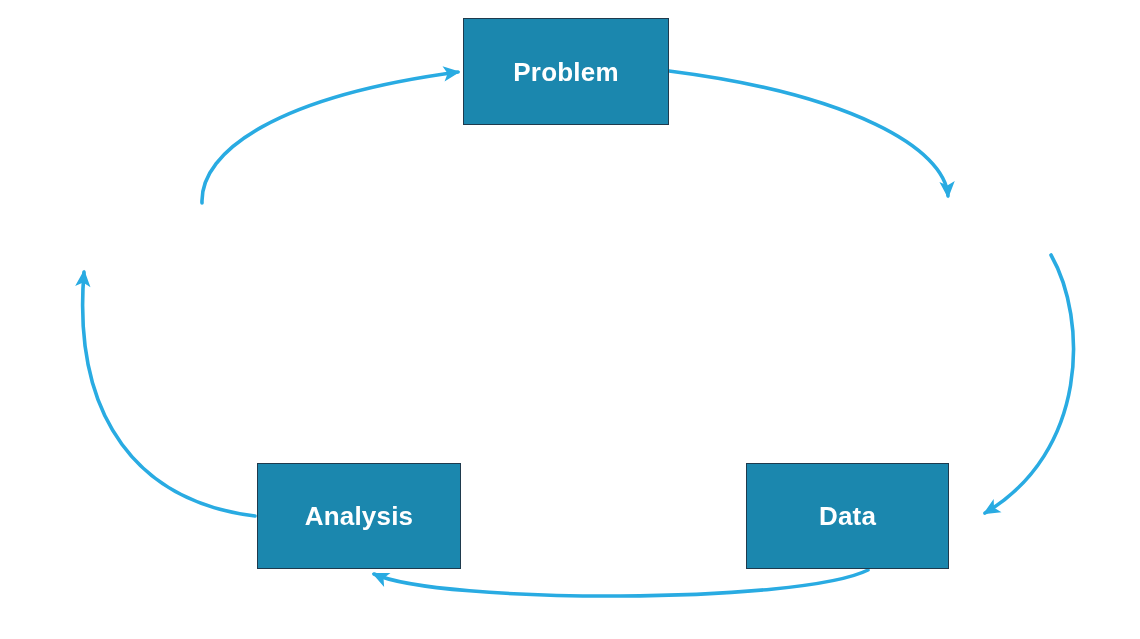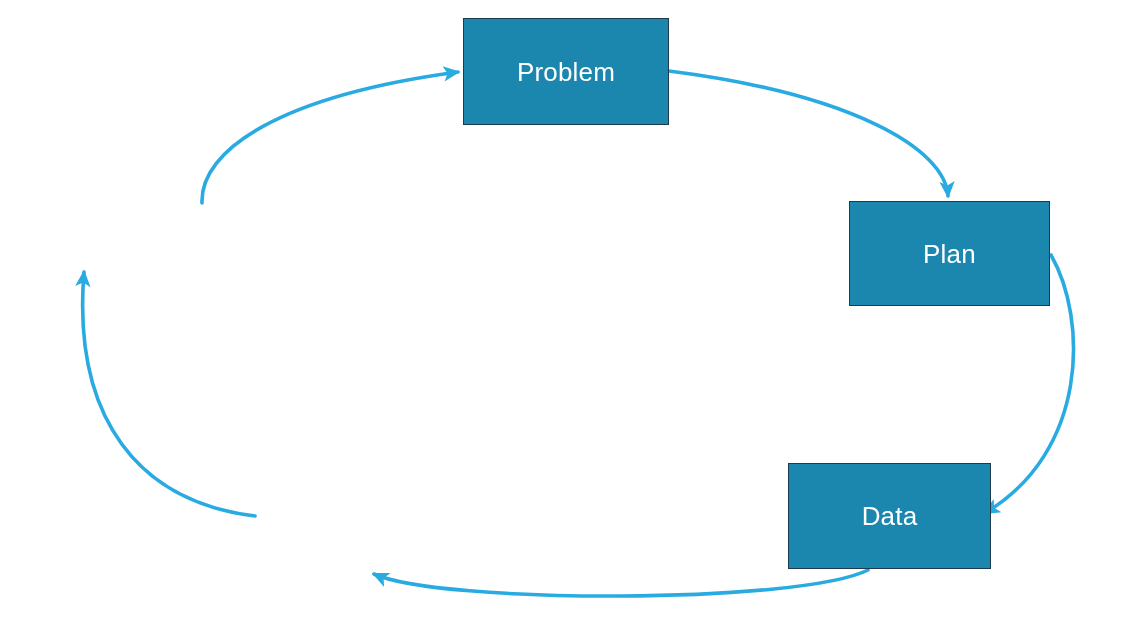--- a/index.html
+++ b/index.html
@@ -33,30 +33,30 @@
     background: #1B87AE;
     border: 1.6px solid #1F3A4D;
     display: flex;
     align-items: center;
     justify-content: center;
   }
   .node-label {
     color: #FFFFFF;
     font-family: "Liberation Sans", sans-serif;
     font-size: 26px;
-    font-weight: 400;
+    font-weight: 700;
     letter-spacing: 0.2px;
     line-height: 1;
     white-space: nowrap;
     user-select: none;
   }
   
   #node-problem    { left: 463px; top: 18px;  width: 206px; height: 107px; }
   #node-plan       { left: 849px; top: 201px; width: 201px; height: 105px; }
-  #node-data       { left: 788px; top: 463px; width: 203px; height: 106px; }
+  #node-data       { left: 746px; top: 463px; width: 203px; height: 106px; }
   #node-analysis   { left: 257px; top: 463px; width: 204px; height: 106px; }
   #node-conclusion { left: 99px;  top: 202px; width: 207px; height: 106px; }
 </style>
 </head>
 <body>
 
 <div id="canvas">
 
   <svg id="arrow-layer" viewBox="0 0 1140 639" width="1140" height="639" xmlns="http://www.w3.org/2000/svg">
     <defs>
@@ -73,23 +73,23 @@
 
     <path d="M 868 570 C 800 604 440 604 374 574" fill="none" stroke="#29ABE2" stroke-width="3.6" stroke-linecap="round" marker-end="url(#ah)"></path>
 
     <path d="M 255 516 C 140 502 72 420 84 272" fill="none" stroke="#29ABE2" stroke-width="3.6" stroke-linecap="round" marker-end="url(#ah)"></path>
   </svg>
 
   <div class="node" id="node-problem">
     <span class="node-label">Problem</span>
   </div>
 
-  <div class="node" id="node-plan">
-    <span class="node-label">Plan</span>
-  </div>
 
   <div class="node" id="node-data">
     <span class="node-label">Data</span>
   </div>
 
+  <div class="node" id="node-analysis">
+    <span class="node-label">Analysis</span>
+  </div>
 
 
 </div>
 
 </body></html>

